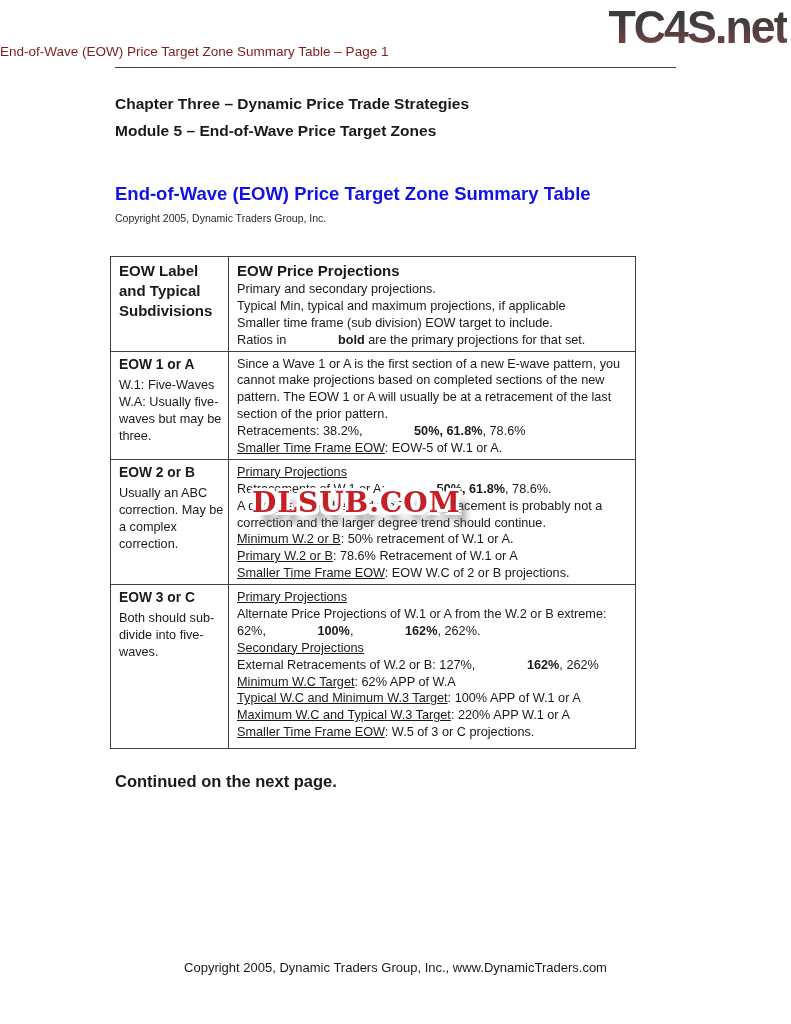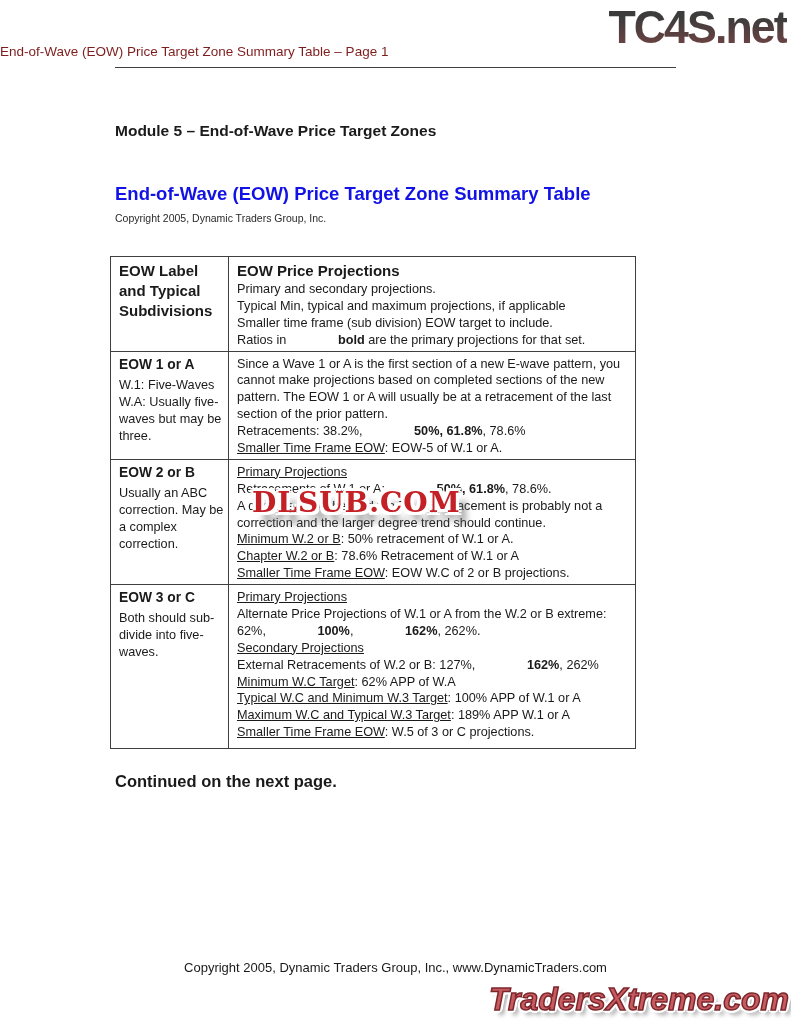--- a/index.html
+++ b/index.html
@@ -80,20 +80,21 @@
 </style>
 </head>
 <body>
 
 <div class="page">
   <div id="logo-tc4s">TC4S.net</div>
 
   <div class="page-header">End-of-Wave (EOW) Price Target Zone Summary Table – Page 1</div>
   <div class="header-rule"></div>
 
+  <div class="chapter">Chapter Three – Dynamic Price Trade Strategies</div>
   <div class="module">Module 5 – End-of-Wave Price Target Zones</div>
 
   <div class="section-title">End-of-Wave (EOW) Price Target Zone Summary Table</div>
   <div class="copy-note">Copyright 2005, Dynamic Traders Group, Inc.</div>
 
   <table id="eow-table">
     <colgroup>
         <col class="col-label">
         <col class="col-proj">
       </colgroup>
@@ -125,42 +126,41 @@
         <tr class="row-2">
           <td>
             <p class="p-t"><span>EOW 2 or B</span></p>
             <p><span>Usually an ABC correction. May be a complex correction.</span></p>
           </td>
           <td>
             <p><span class="seg-u">Primary Projections</span></p>
             <p><span>Retracements of W.1 or A: </span><span class="seg-b">50%, 61.8%</span><span>, 78.6%.</span></p>
             <p><span>A decisive move beyond the 78.6% retracement is probably not a correction and the larger degree trend should continue.</span></p>
             <p><span class="seg-u">Minimum W.2 or B</span><span>: 50% retracement of W.1 or A.</span></p>
-            <p><span class="seg-u">Chapter W.2 or B</span><span>: 78.6% Retracement of W.1 or A</span></p>
+            <p><span class="seg-u">Primary W.2 or B</span><span>: 78.6% Retracement of W.1 or A</span></p>
             <p><span class="seg-u">Smaller Time Frame EOW</span><span>: EOW W.C of 2 or B projections.</span></p>
           </td>
         </tr>
         <tr class="row-3">
           <td>
             <p class="p-t"><span>EOW 3 or C</span></p>
             <p><span>Both should sub-divide into five-waves.</span></p>
           </td>
           <td>
             <p><span class="seg-u">Primary Projections</span></p>
             <p><span>Alternate Price Projections of W.1 or A from the W.2 or B extreme: 62%, </span><span class="seg-b">100%</span><span>, </span><span class="seg-b">162%</span><span>, 262%.</span></p>
             <p><span class="seg-u">Secondary Projections</span></p>
             <p><span>External Retracements of W.2 or B: 127%, </span><span class="seg-b">162%</span><span>, 262%</span></p>
             <p><span class="seg-u">Minimum W.C Target</span><span>: 62% APP of W.A</span></p>
             <p><span class="seg-u">Typical W.C and Minimum W.3 Target</span><span>: 100% APP of W.1 or A</span></p>
-            <p><span class="seg-u">Maximum W.C and Typical W.3 Target</span><span>: 189% APP W.1 or A</span></p>
+            <p><span class="seg-u">Maximum W.C and Typical W.3 Target</span><span>: 220% APP W.1 or A</span></p>
             <p><span class="seg-u">Smaller Time Frame EOW</span><span>: W.5 of 3 or C projections.</span></p>
           </td>
         </tr>
       </tbody>
   </table>
 
   <div id="watermark">DLSUB.COM</div>
 
   <div class="continued">Continued on the next page.</div>
 
   <div class="footer">Copyright 2005, Dynamic Traders Group, Inc., www.DynamicTraders.com</div>
-  <div id="logo-tx">TradersXtreme.com</div>
 </div>
 
 </body></html>

